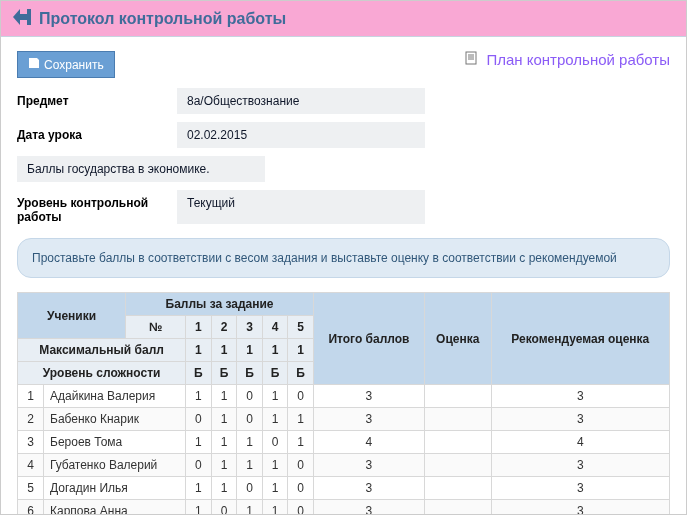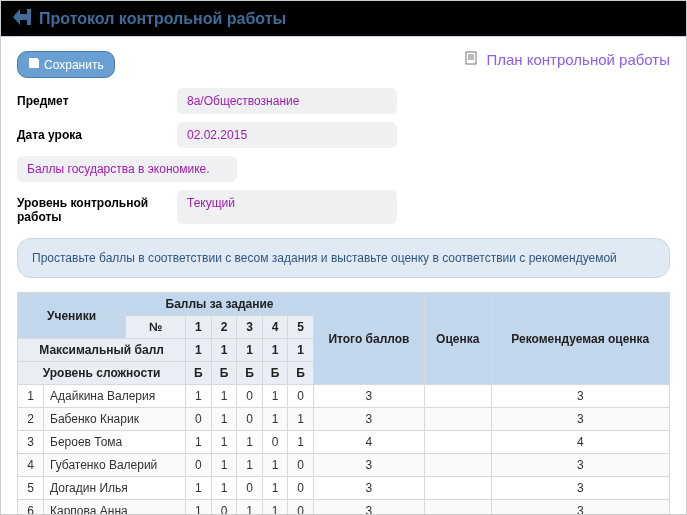--- a/index.html
+++ b/index.html
@@ -1,27 +1,27 @@
 <!DOCTYPE html>
 <html><head>
 <meta charset="utf-8">
 <style>
   * { box-sizing: border-box; margin: 0; padding: 0; }
   body { font-family: Arial, sans-serif; font-size: 12px; color: #333; background: #fff; }
   .page { border: 1px solid #ccc; width: 687px; height: 515px; overflow: hidden; }
-  .header { background: #000000; border-bottom: 1px solid #c7d3e0; padding: 8px 12px; display: flex; align-items: center; text-align: right; }
+  .header { background: #f9a8d4; border-bottom: 1px solid #c7d3e0; padding: 8px 12px; display: flex; align-items: center; text-align: right; }
   .header .back-icon { margin-right: 8px; cursor: pointer; }
   .header h1 { font-size: 16px; font-weight: bold; color: #3f6c9a; }
   .content { padding: 14px 16px; }
   .toprow { display: flex; justify-content: space-between; align-items: flex-start; margin-bottom: 10px; }
-  .save-btn { background: #6a9fd4; color: #fff; border: 1px solid #4a7cb0; border-radius: 10px; padding: 5px 10px; font-size: 12px; cursor: pointer; display: inline-flex; align-items: center; gap: 4px; }
+  .save-btn { background: #6a9fd4; color: #fff; border: 1px solid #4a7cb0; border-radius: 0; padding: 5px 10px; font-size: 12px; cursor: pointer; display: inline-flex; align-items: center; gap: 4px; }
   .plan-link { color: #8b5cf6; font-size: 15px; display: inline-flex; align-items: center; gap: 8px; cursor: pointer; }
   .form-row { display: flex; margin-bottom: 8px; }
   .form-label { width: 160px; font-weight: bold; color: #000000; font-size: 12px; padding-top: 6px; }
-  .form-value { background: #eef0f2; padding: 6px 10px; width: 220px; color: #a21caf; font-size: 12px; border-radius: 6px; }
+  .form-value { background: #eef0f2; padding: 6px 10px; width: 248px; color: #0f172a; font-size: 12px; }
   .hint { background: #dfeaf4; border: 1px solid #c5d7e8; border-radius: 14px; padding: 12px 14px; margin: 14px 0; color: #31587a; font-size: 12px; }
   table { border-collapse: collapse; width: 100%; font-size: 12px; }
   th, td { border: 1px solid #d8d8d8; padding: 4px 6px; text-align: center; }
   thead th { background: #c2d7eb; font-weight: bold; color: #222; }
   thead .sub th { background: #e8eef4; font-weight: bold; }
   tbody td.name { text-align: left; }
   tbody td.num { width: 26px; }
   tbody tr:nth-child(even) { background: #fafafa; }
 </style>
 </head>

